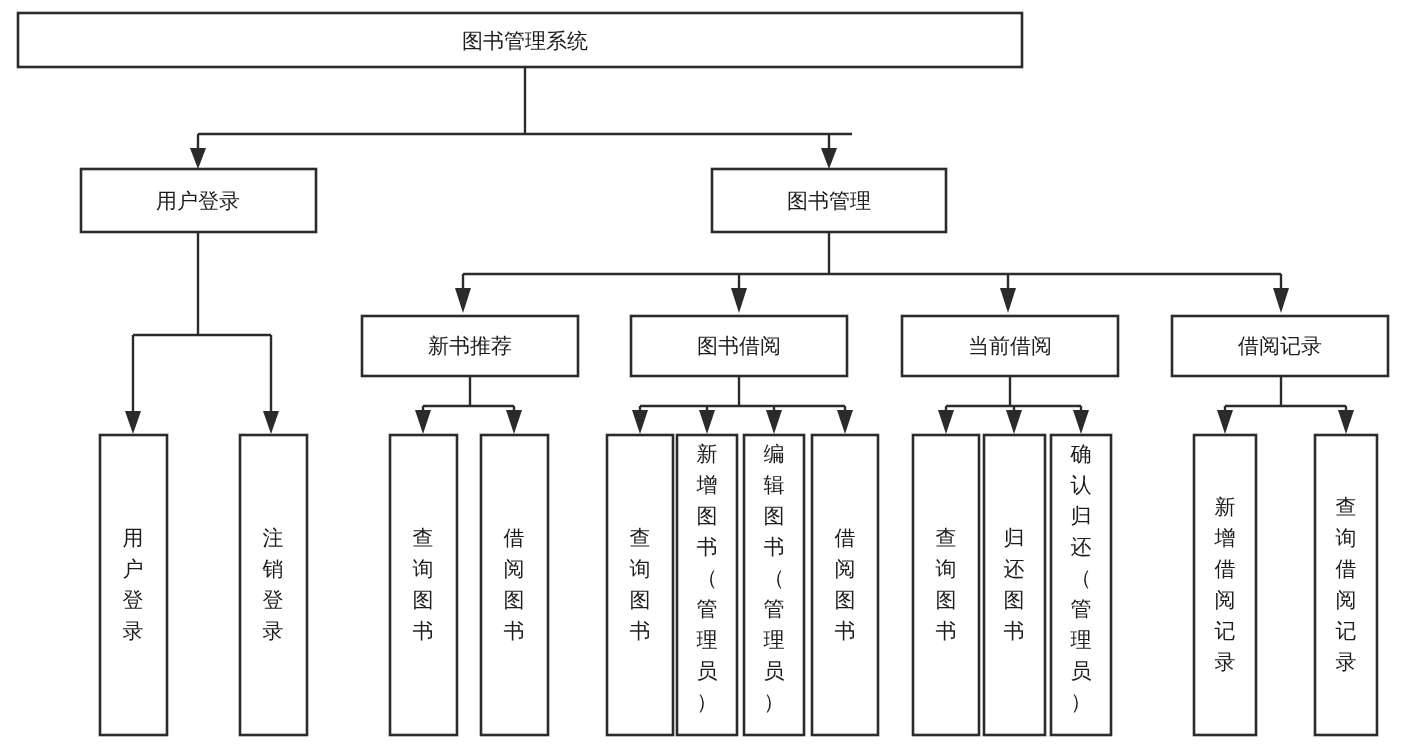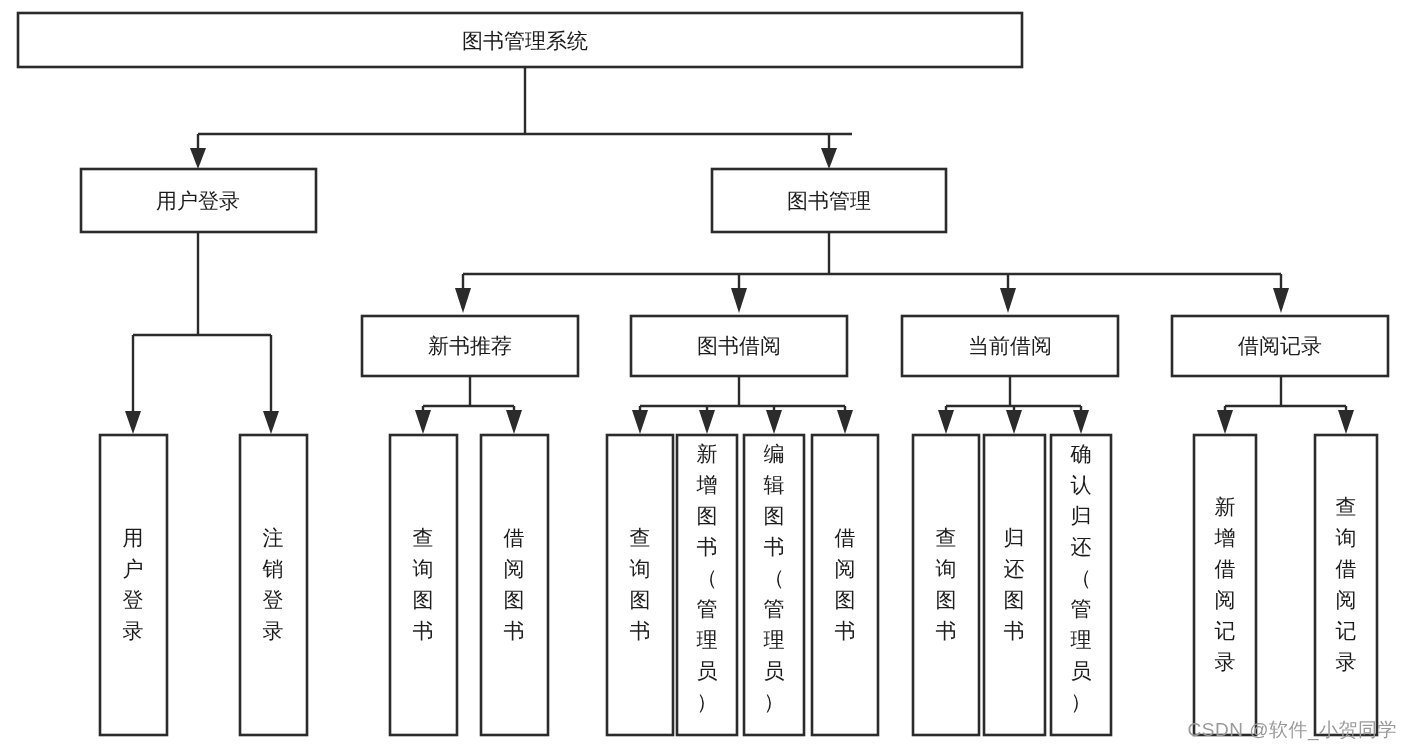--- a/index.html
+++ b/index.html
@@ -239,15 +239,14 @@
       <text class="node-label-v" x="1225" y="514"><tspan x="1225" y="514">新</tspan><tspan x="1225" y="545">增</tspan><tspan x="1225" y="576">借</tspan><tspan x="1225" y="607">阅</tspan><tspan x="1225" y="638">记</tspan><tspan x="1225" y="669">录</tspan></text>
     </g>
 
     <g>
       <rect class="node-box" x="1315" y="435" width="62" height="300"></rect>
       <text class="node-label-v" x="1346" y="514"><tspan x="1346" y="514">查</tspan><tspan x="1346" y="545">询</tspan><tspan x="1346" y="576">借</tspan><tspan x="1346" y="607">阅</tspan><tspan x="1346" y="638">记</tspan><tspan x="1346" y="669">录</tspan></text>
     </g>
 
   </svg>
 
-  <div class="watermark">CSDN @软件_小贺同学</div>
 
 </div>
 
 </body></html>

